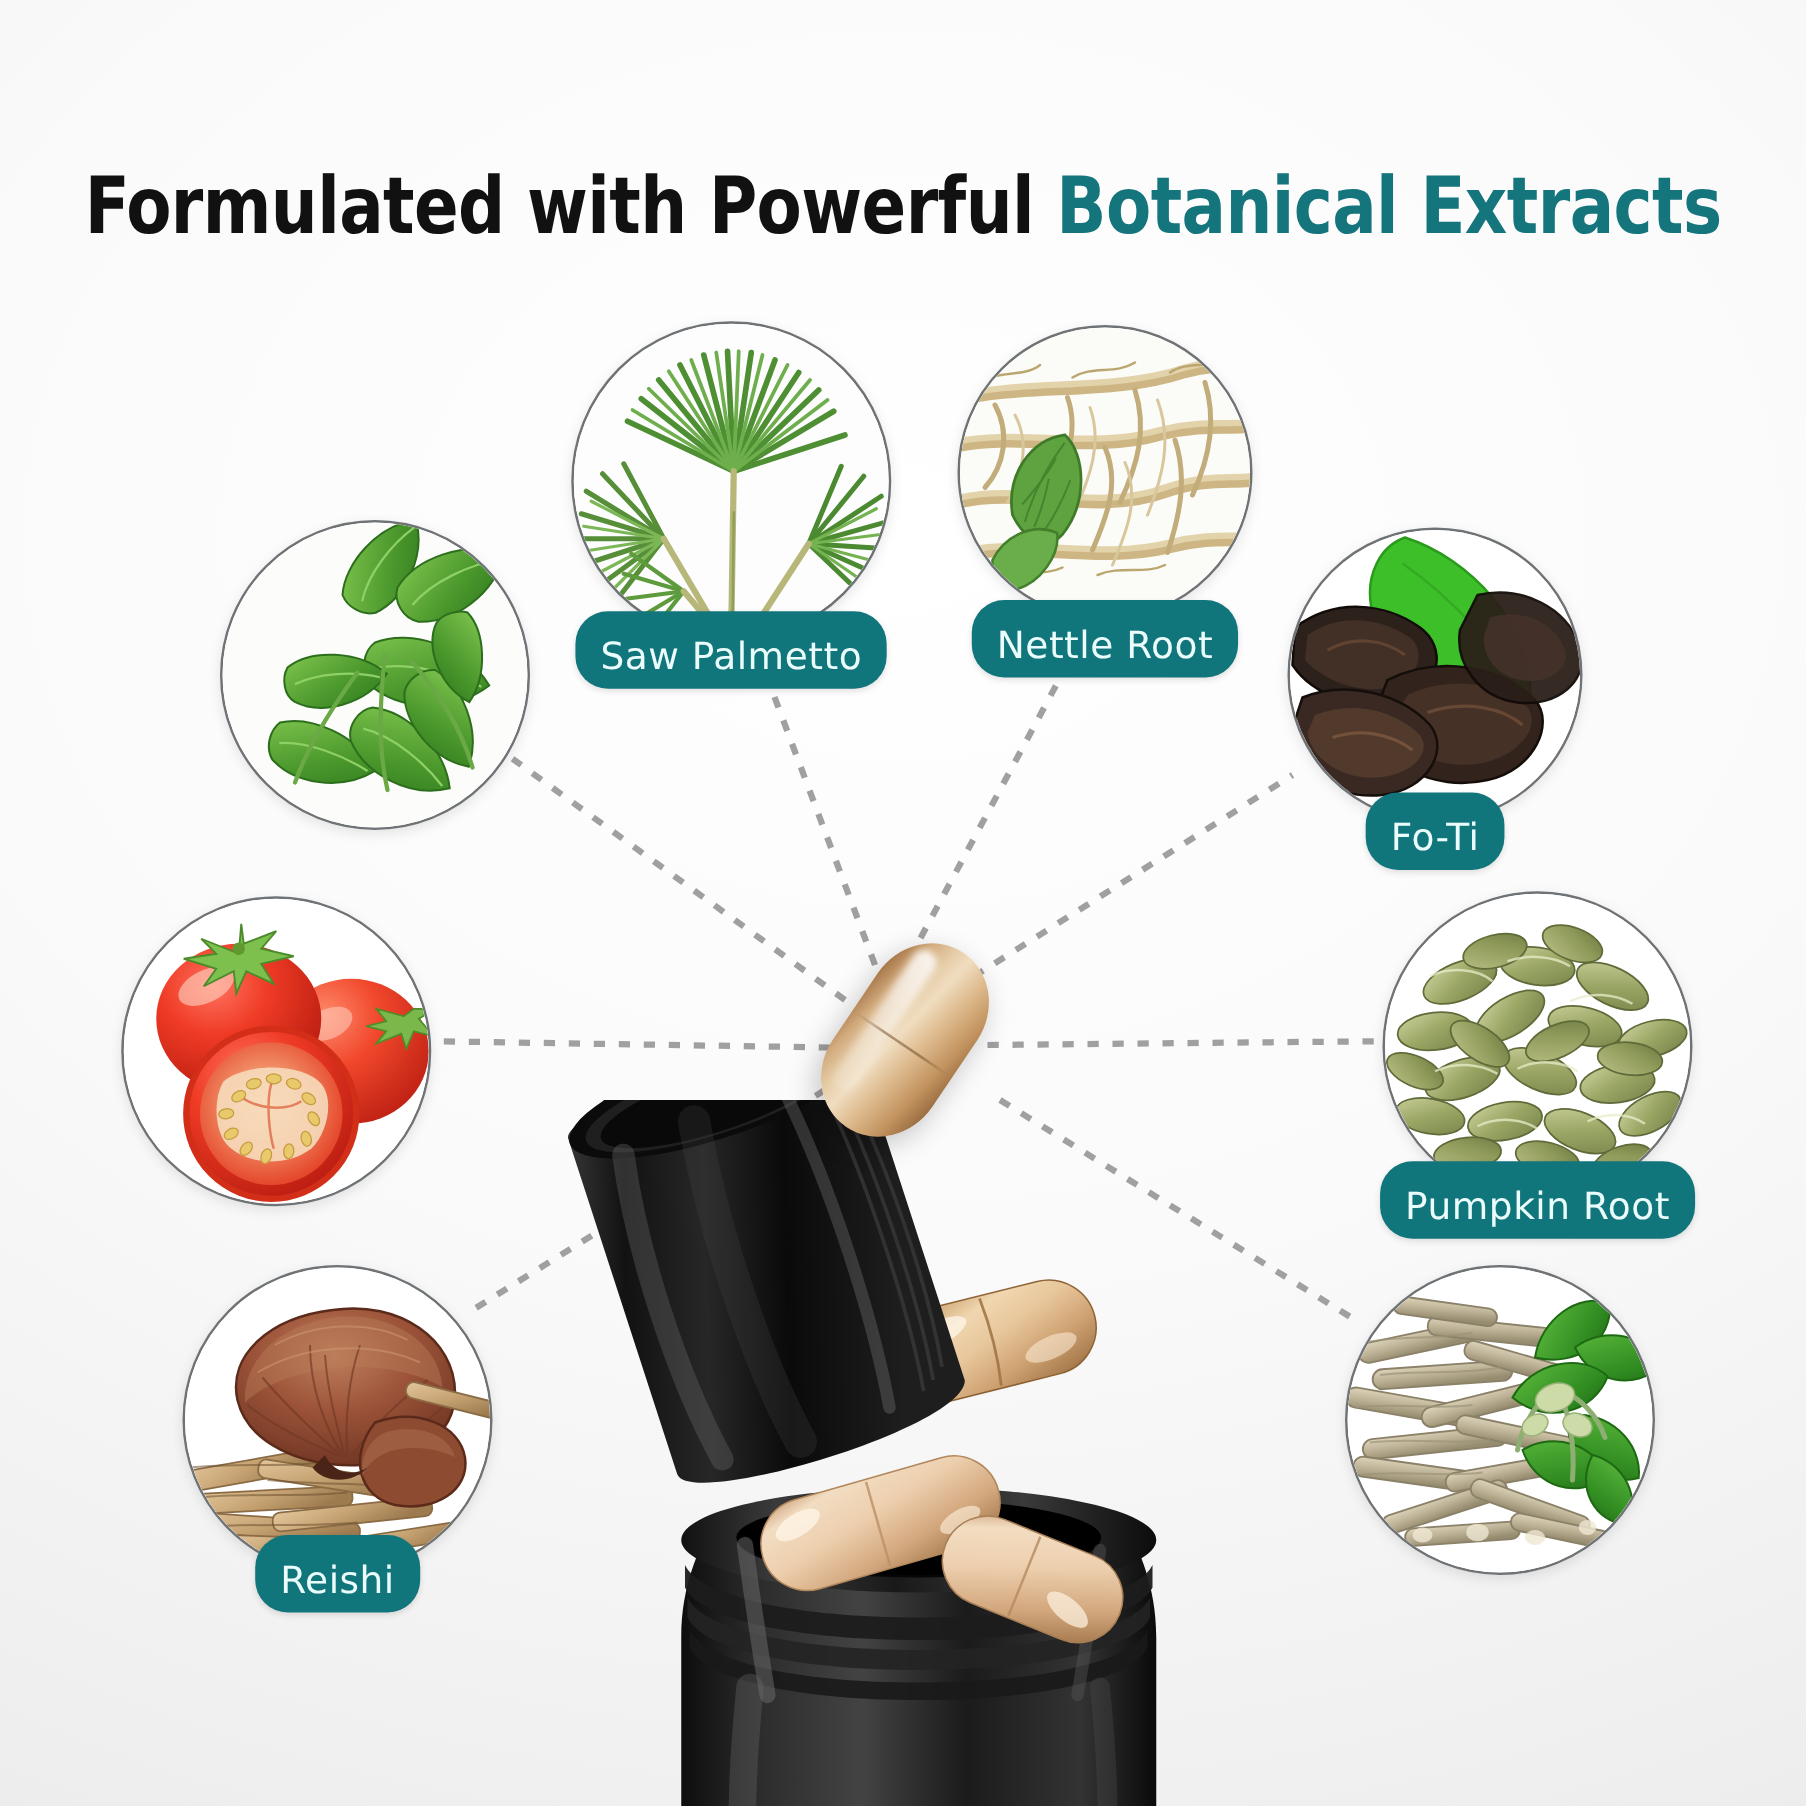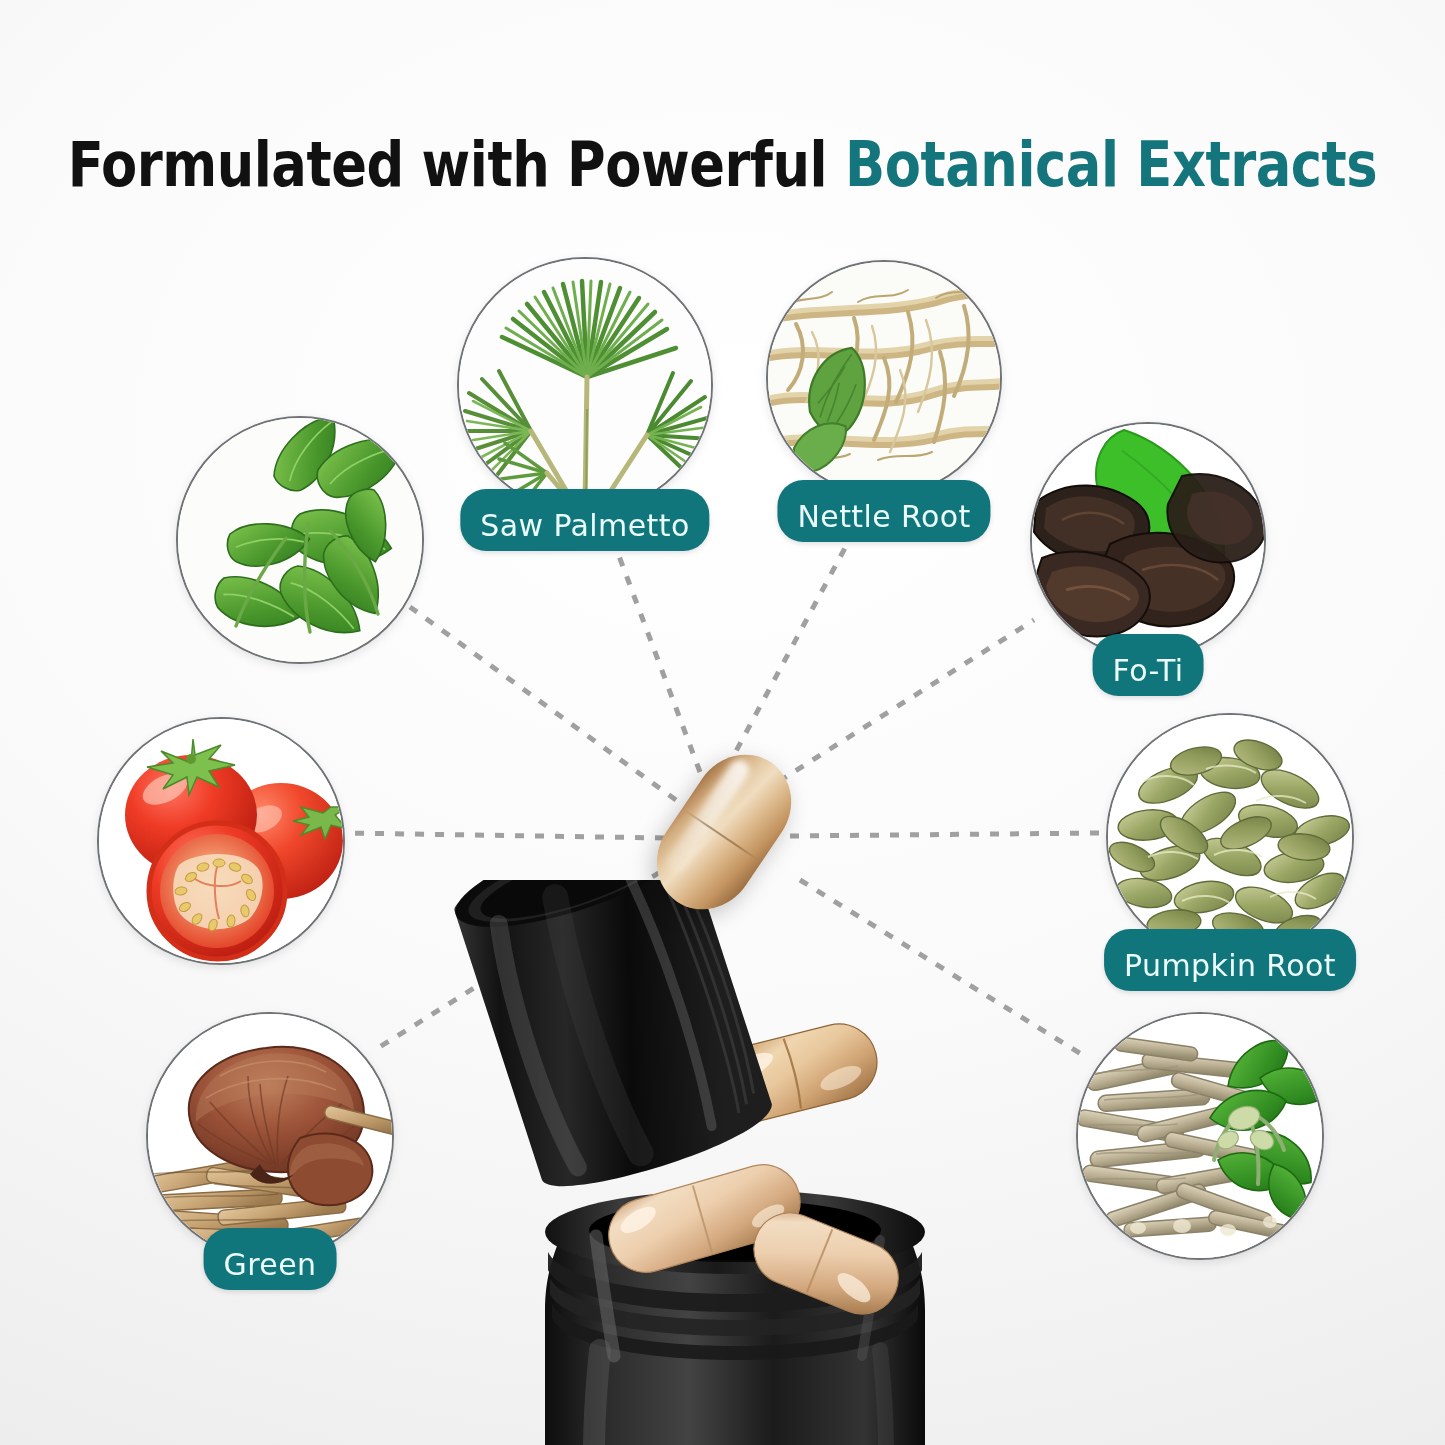--- a/index.html
+++ b/index.html
@@ -555,21 +555,21 @@
           <path d="M112,150 C118,164 134,168 146,160 C136,172 112,174 102,160 Z" fill="#4a2517"></path>
         </g>
 
         <g stroke="#8a6b44" stroke-width="1.4" fill="url(#stickg)">
           <rect x="176" y="100" width="80" height="13" rx="6" transform="rotate(14 216 106)"></rect>
         </g>
       </svg>
     </div>
   </div>
   <div class="badge" style="top:216px;">
-    <span>Green</span>
+    <span>Reishi</span>
   </div>
 </div>
 
 <div class="node" style="left:1076px; top:1012px; width:248px; height:300px;">
   <div class="circle" style="width:248px; height:248px;">
     <div class="art" style="background:#ffffff;">
       <svg viewBox="0 0 248 248" width="248" height="248">
         <defs>
           <linearGradient id="ashroot" x1="0" y1="0" x2="0.4" y2="1">
             <stop offset="0%" stop-color="#ded5bc"></stop>

